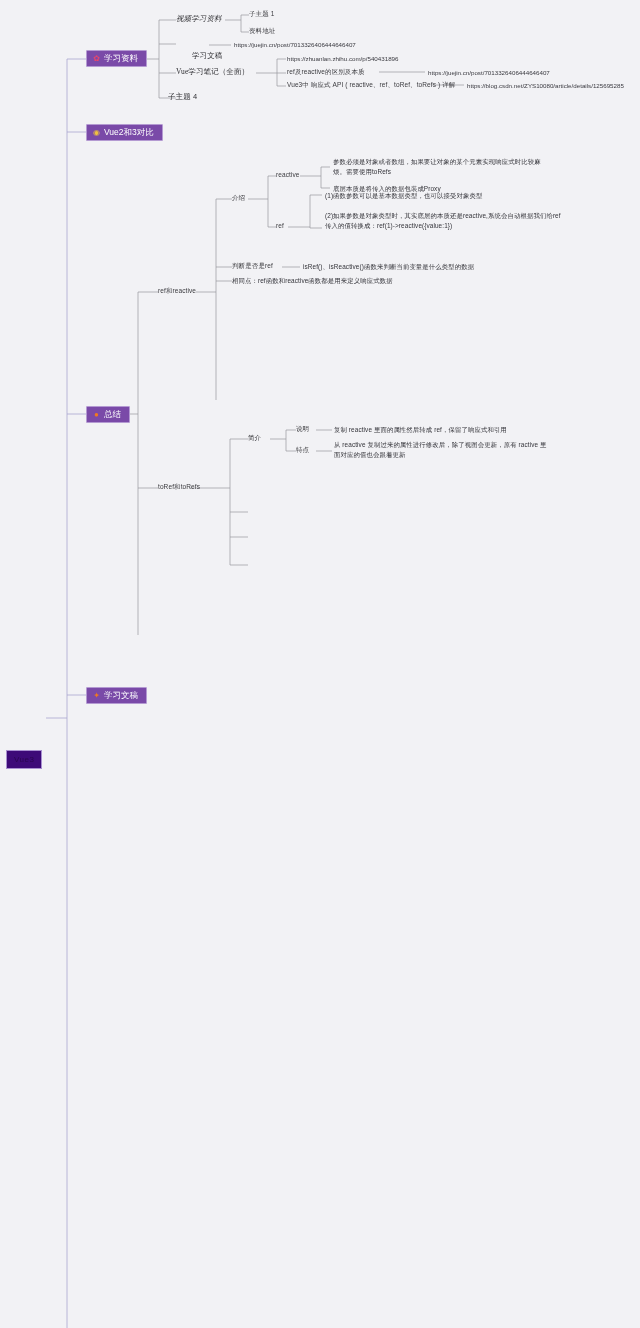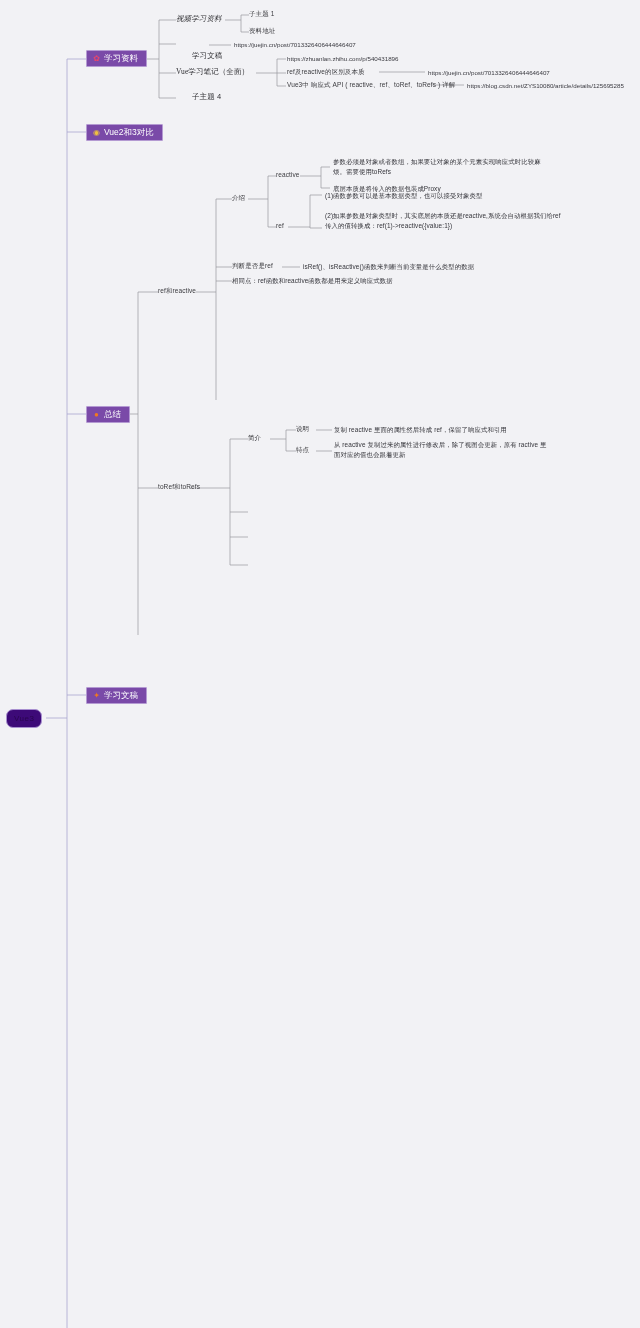--- a/index.html
+++ b/index.html
@@ -35,22 +35,23 @@
     box-sizing: border-box;
     white-space: nowrap;
   }
   
   .root {
     background: #3d0a78;
     border: 1px solid #a88fd0;
     color: #2a0550;
     font-size: 8px;
     padding: 4px 7px;
-    border-radius: 7px;
+    border-radius: 0;
     letter-spacing: .5px;
+    margin-top: 41px;
   }
   
   .lvl1 {
     background: #7a4aa8;
     border: 1px solid #b49ad2;
     color: #ffffff;
     font-size: 8.5px;
     padding: 3px 8px 3px 5px;
     border-radius: 1px;
     display: flex;
@@ -216,21 +217,21 @@
   <div class="node txt url" style="left:428px; top:69px;">
     <span>https://juejin.cn/post/7013326406444646407</span>
   </div>
   <div class="node txt small" style="left:287px; top:81px;">
     <span>Vue3中 响应式 API ( reactive、ref、toRef、toRefs ) 详解</span>
   </div>
   <div class="node txt url" style="left:467px; top:82px;">
     <span>https://blog.csdn.net/ZYS10080/article/details/125695285</span>
   </div>
 
-  <div class="node txt" style="left:192px; top:92px;text-align:right;">
+  <div class="node txt" style="left:168px; top:92px;text-align:right;">
     <span>子主题 4</span>
   </div>
 
   <div class="node lvl1" style="left:86px; top:124px;">
     <span class="ic" style="color:#f0c040;">◉</span>
     <span>Vue2和3对比</span>
   </div>
 
   <div class="node lvl1" style="left:86px; top:406px;">
     <span class="ic" style="color:#f07820;">●</span>

